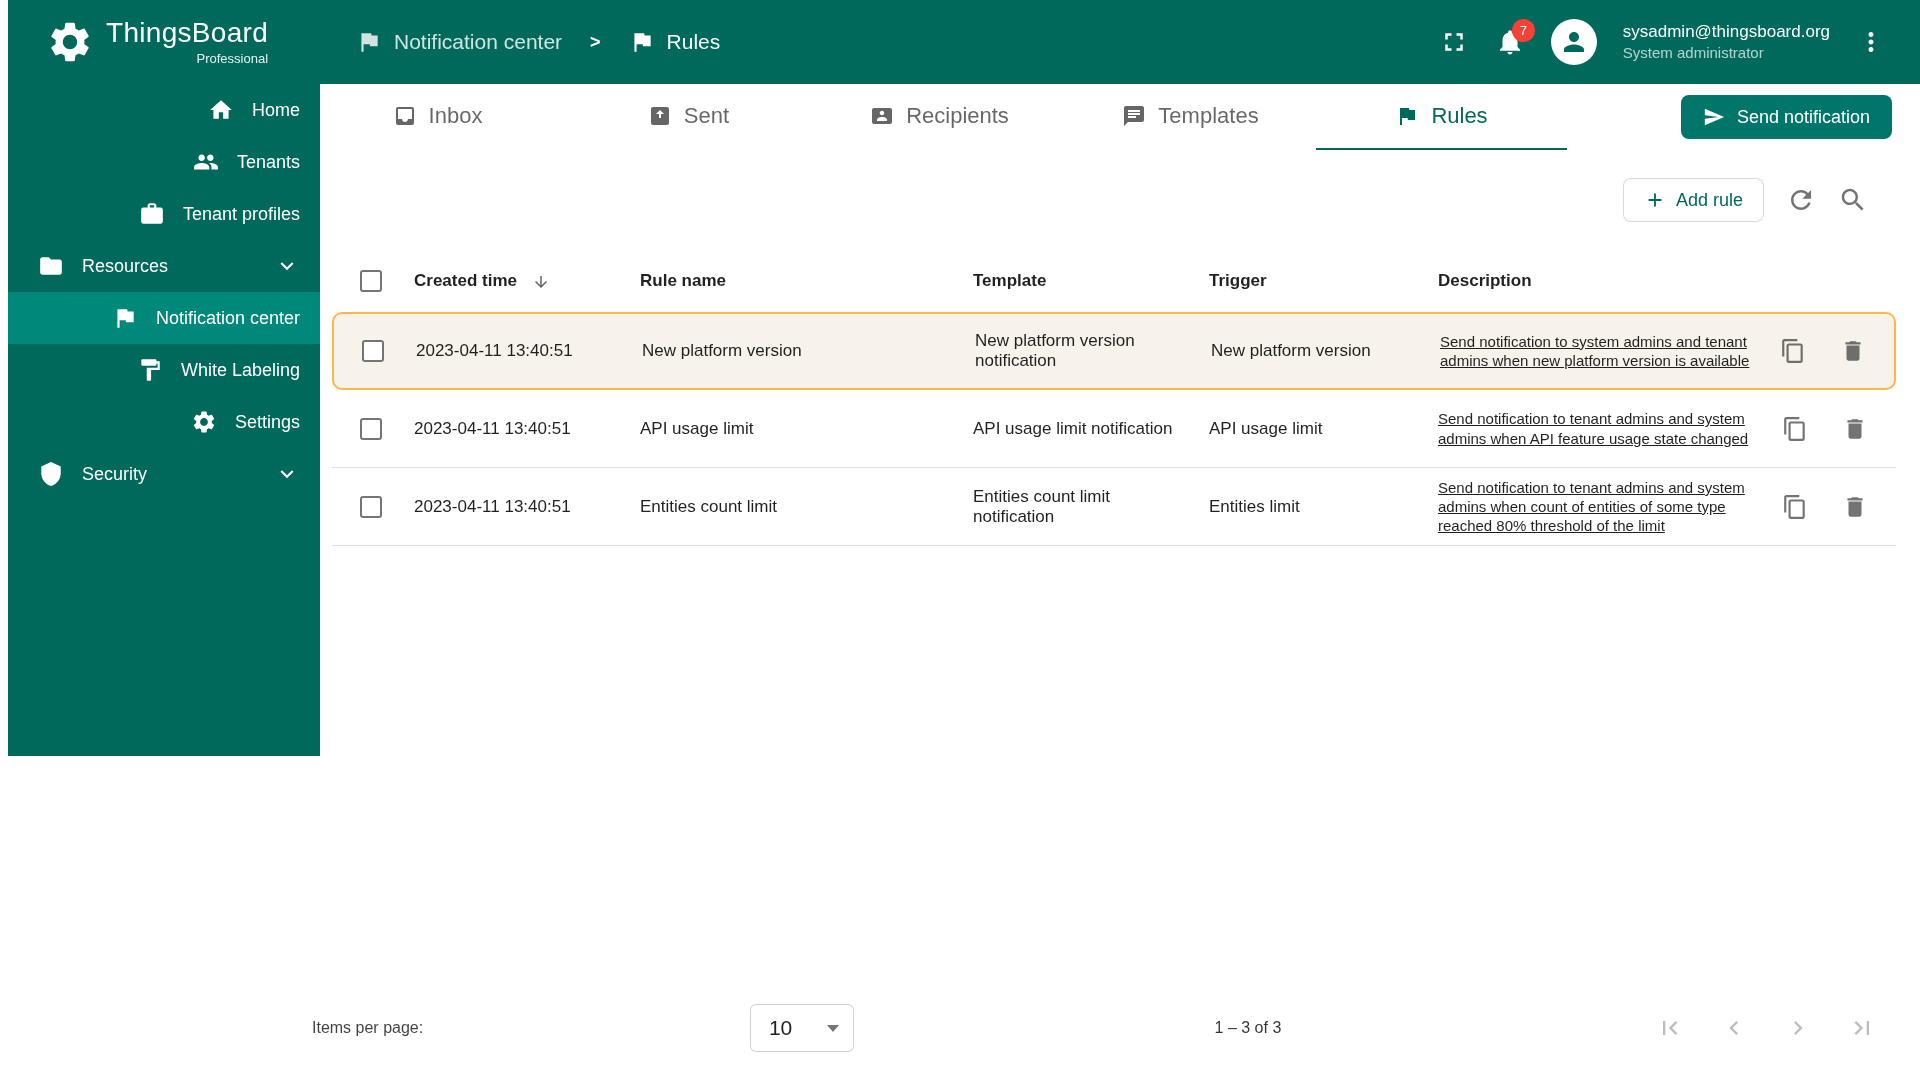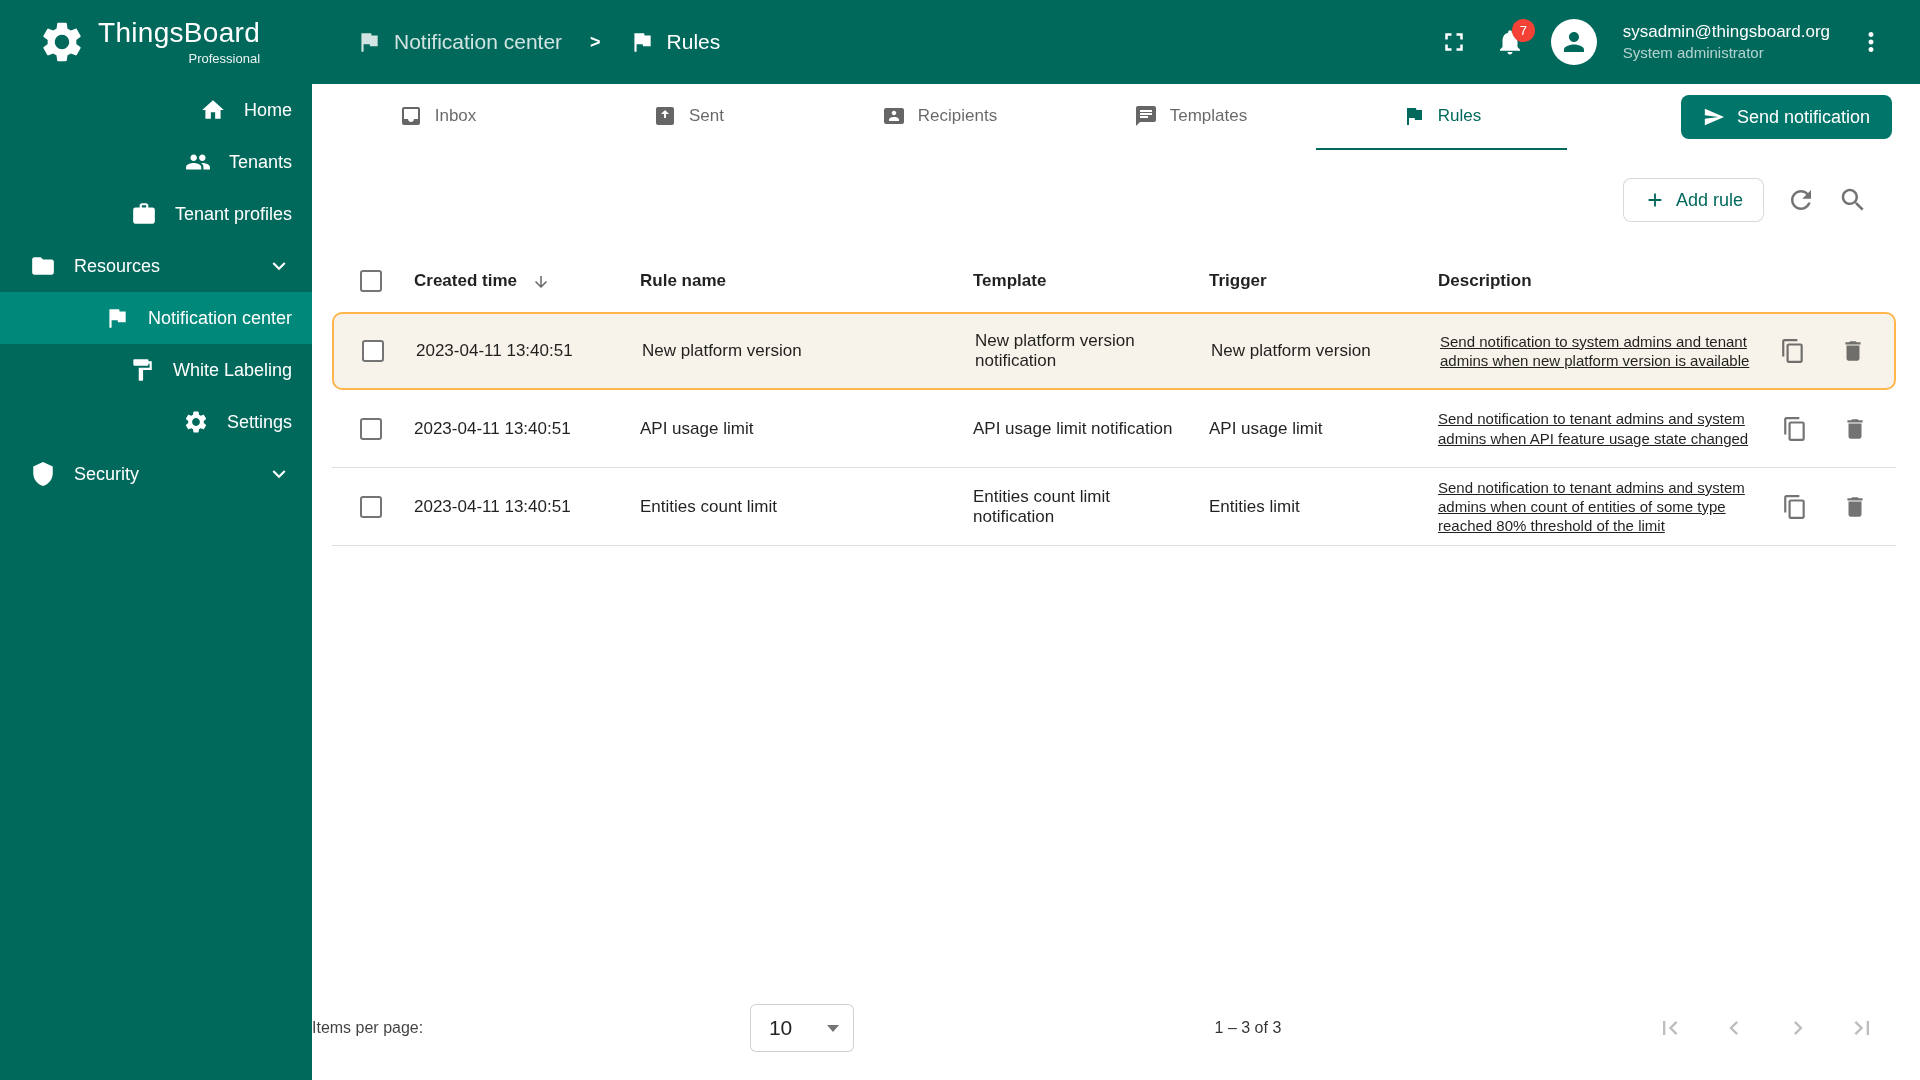--- a/index.html
+++ b/index.html
@@ -7,21 +7,21 @@
   body {
     font-family: "Liberation Sans", sans-serif;
     color: rgba(0,0,0,0.87);
     background: #fff;
     overflow: hidden;
   }
   .app { position: relative; width: 1920px; height: 1080px; }
 
   
   .sidebar {
-    position: absolute; left: 0; top: 0; width: 312px; height: 1080px;
+    position: absolute; left: 8px; top: 0; width: 312px; height: 756px;
     background: #00695C; color: #fff; z-index: 5;
   }
   .logo {
     height: 84px; display: flex; align-items: center; gap: 12px;
     padding-left: 38px; cursor: pointer;
   }
   .logo-gear { width: 48px; height: 48px; fill: #fff; }
   .logo-title { font-size: 28px; font-weight: 500; letter-spacing: .3px; line-height: 1; }
   .logo-sub { font-size: 13px; text-align: right; opacity: .92; margin-top: 4px; }
 
@@ -65,21 +65,21 @@
   .user-role { font-size: 15px; color: rgba(255,255,255,0.7); }
 
   
   main {
     position: absolute; left: 312px; top: 84px; right: 0; bottom: 0;
     display: flex; flex-direction: column; background: #fff;
   }
   .tabbar { position: relative; height: 66px; flex: none; display: flex; }
   .tab {
     width: 251px; display: flex; align-items: center; justify-content: center; gap: 12px;
-    font-size: 17px; font-weight: 500; color: rgba(0,0,0,0.6);
+    font-size: 22px; font-weight: 500; color: rgba(0,0,0,0.6);
     border-bottom: 2px solid transparent; cursor: pointer;
   }
   .tab svg { width: 24px; height: 24px; fill: currentColor; }
   .tab.active { color: #00695C; border-bottom-color: #00695C; }
   .send-btn {
     position: absolute; right: 28px; top: 11px; height: 44px;
     display: flex; align-items: center; gap: 12px;
     background: #00756A; color: #fff; border: none; border-radius: 8px;
     padding: 0 22px; font-size: 18px; font-weight: 500; cursor: pointer;
     font-family: "Liberation Sans", sans-serif;

